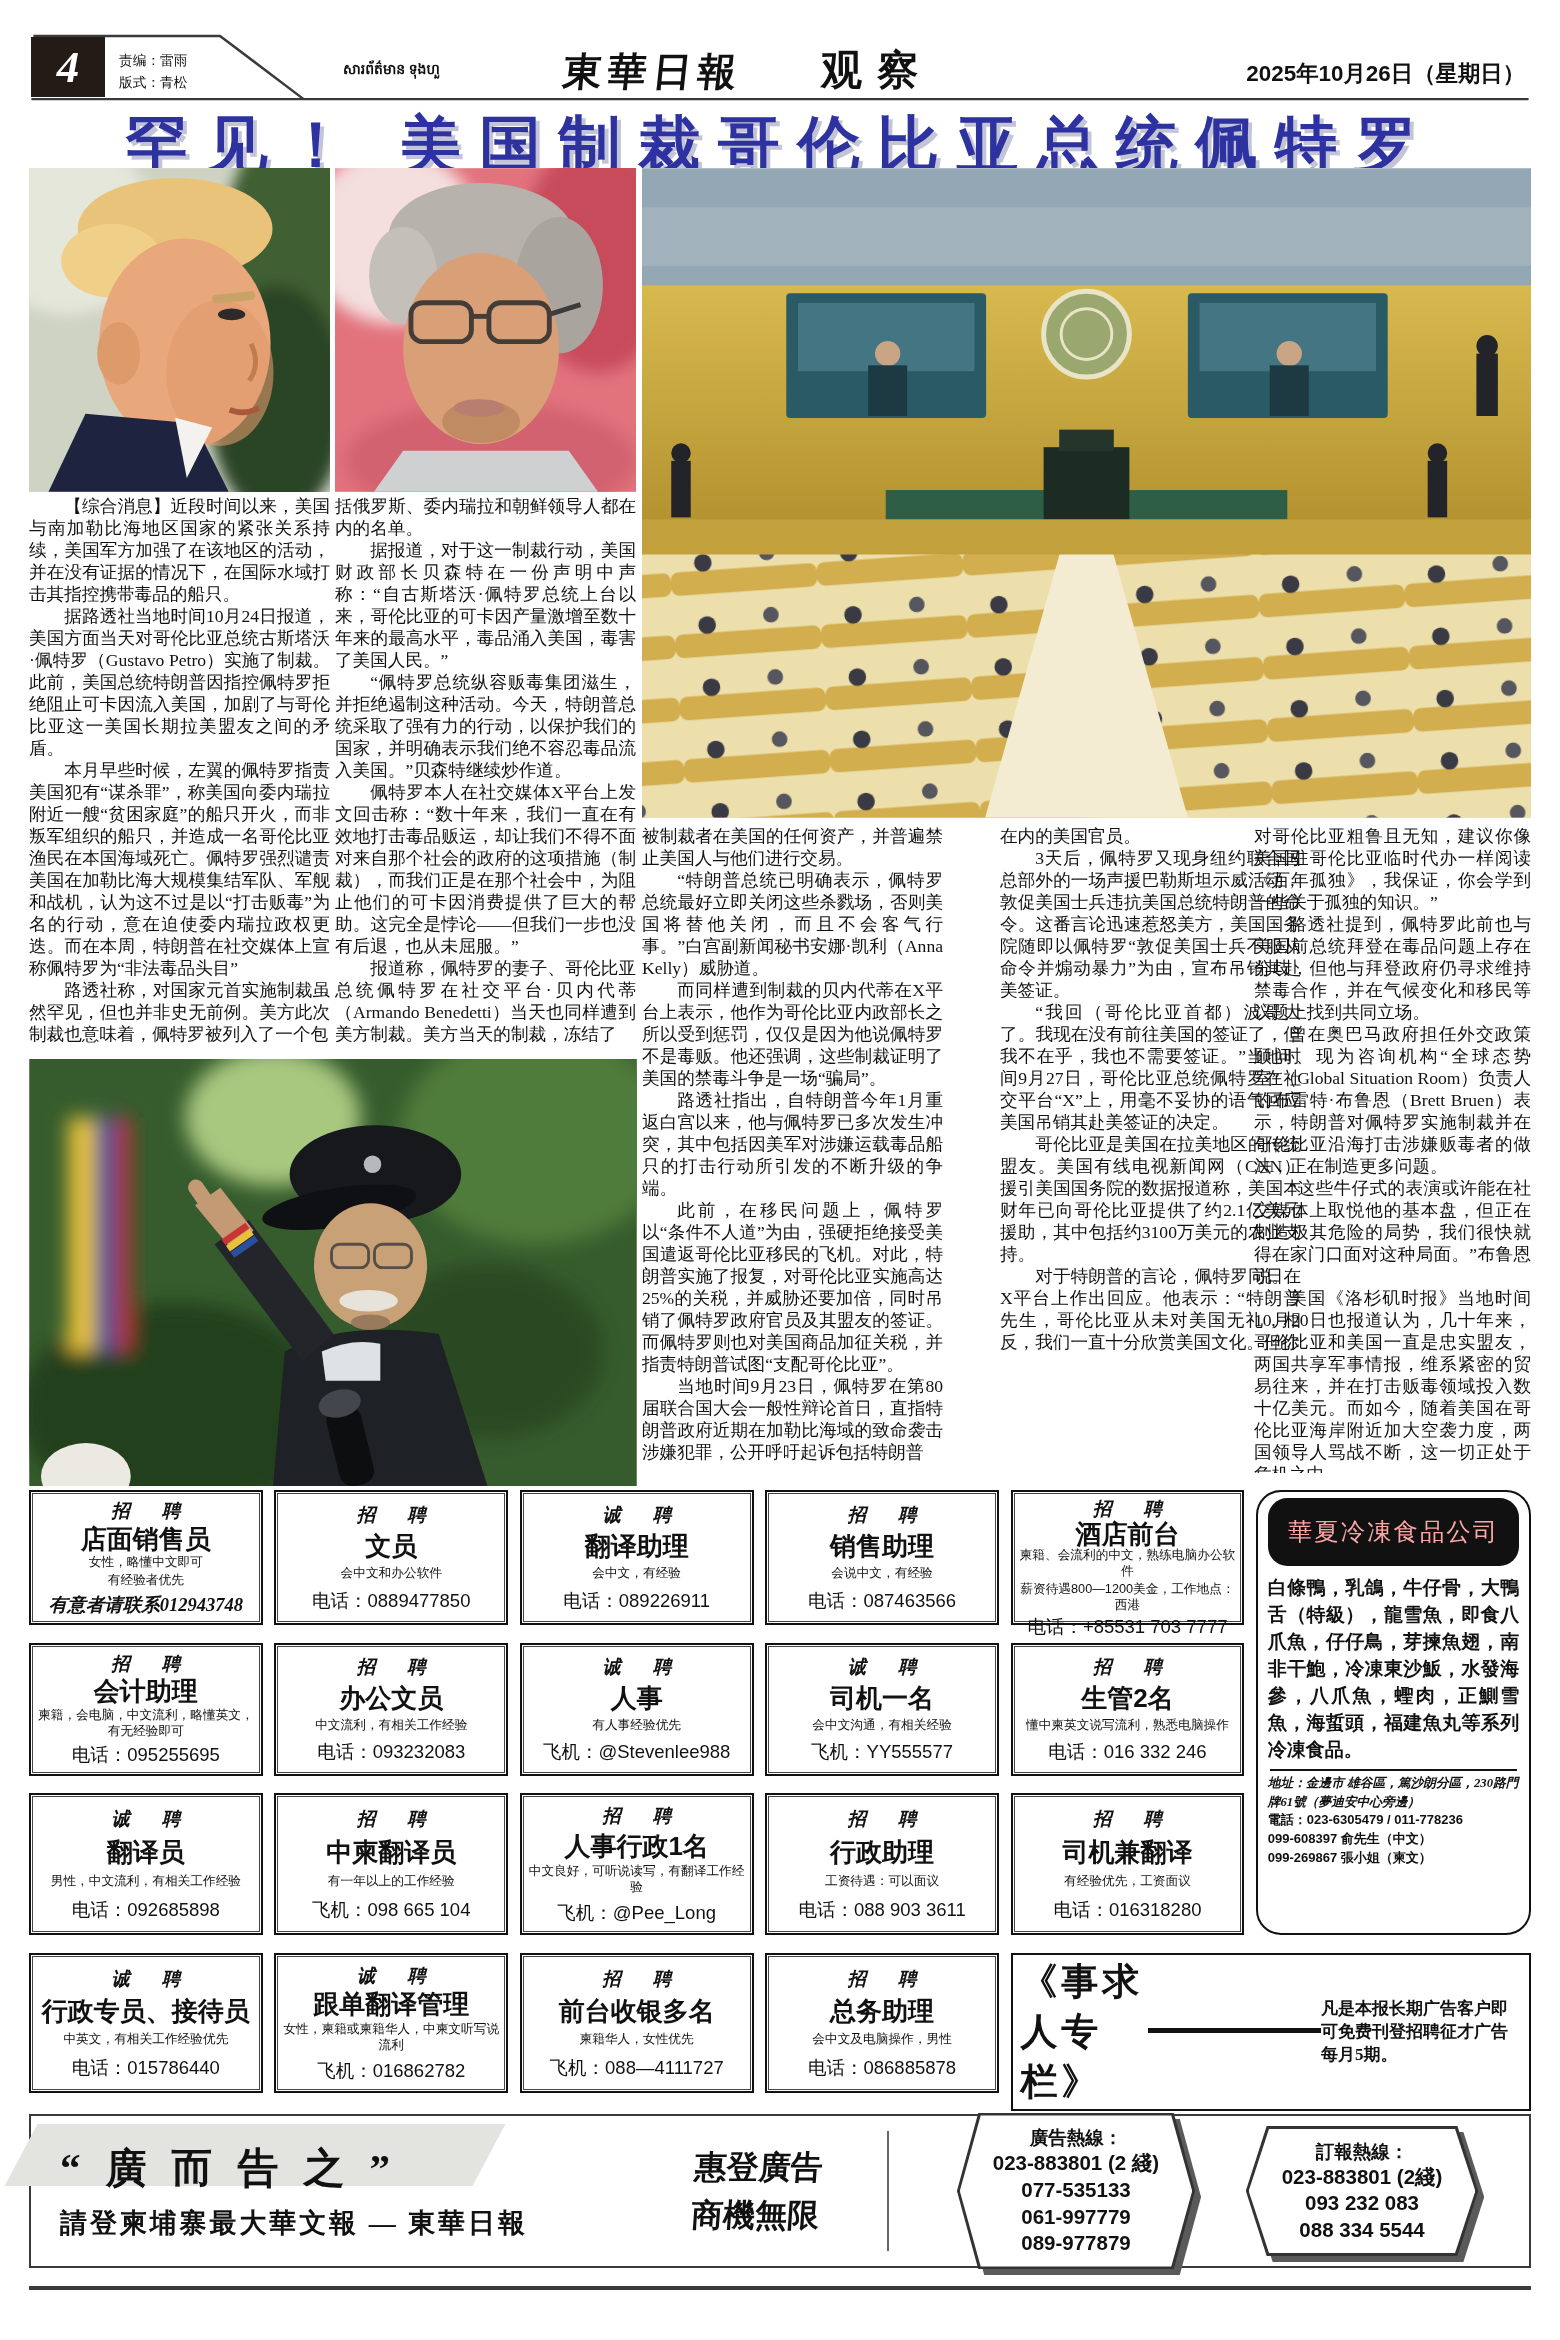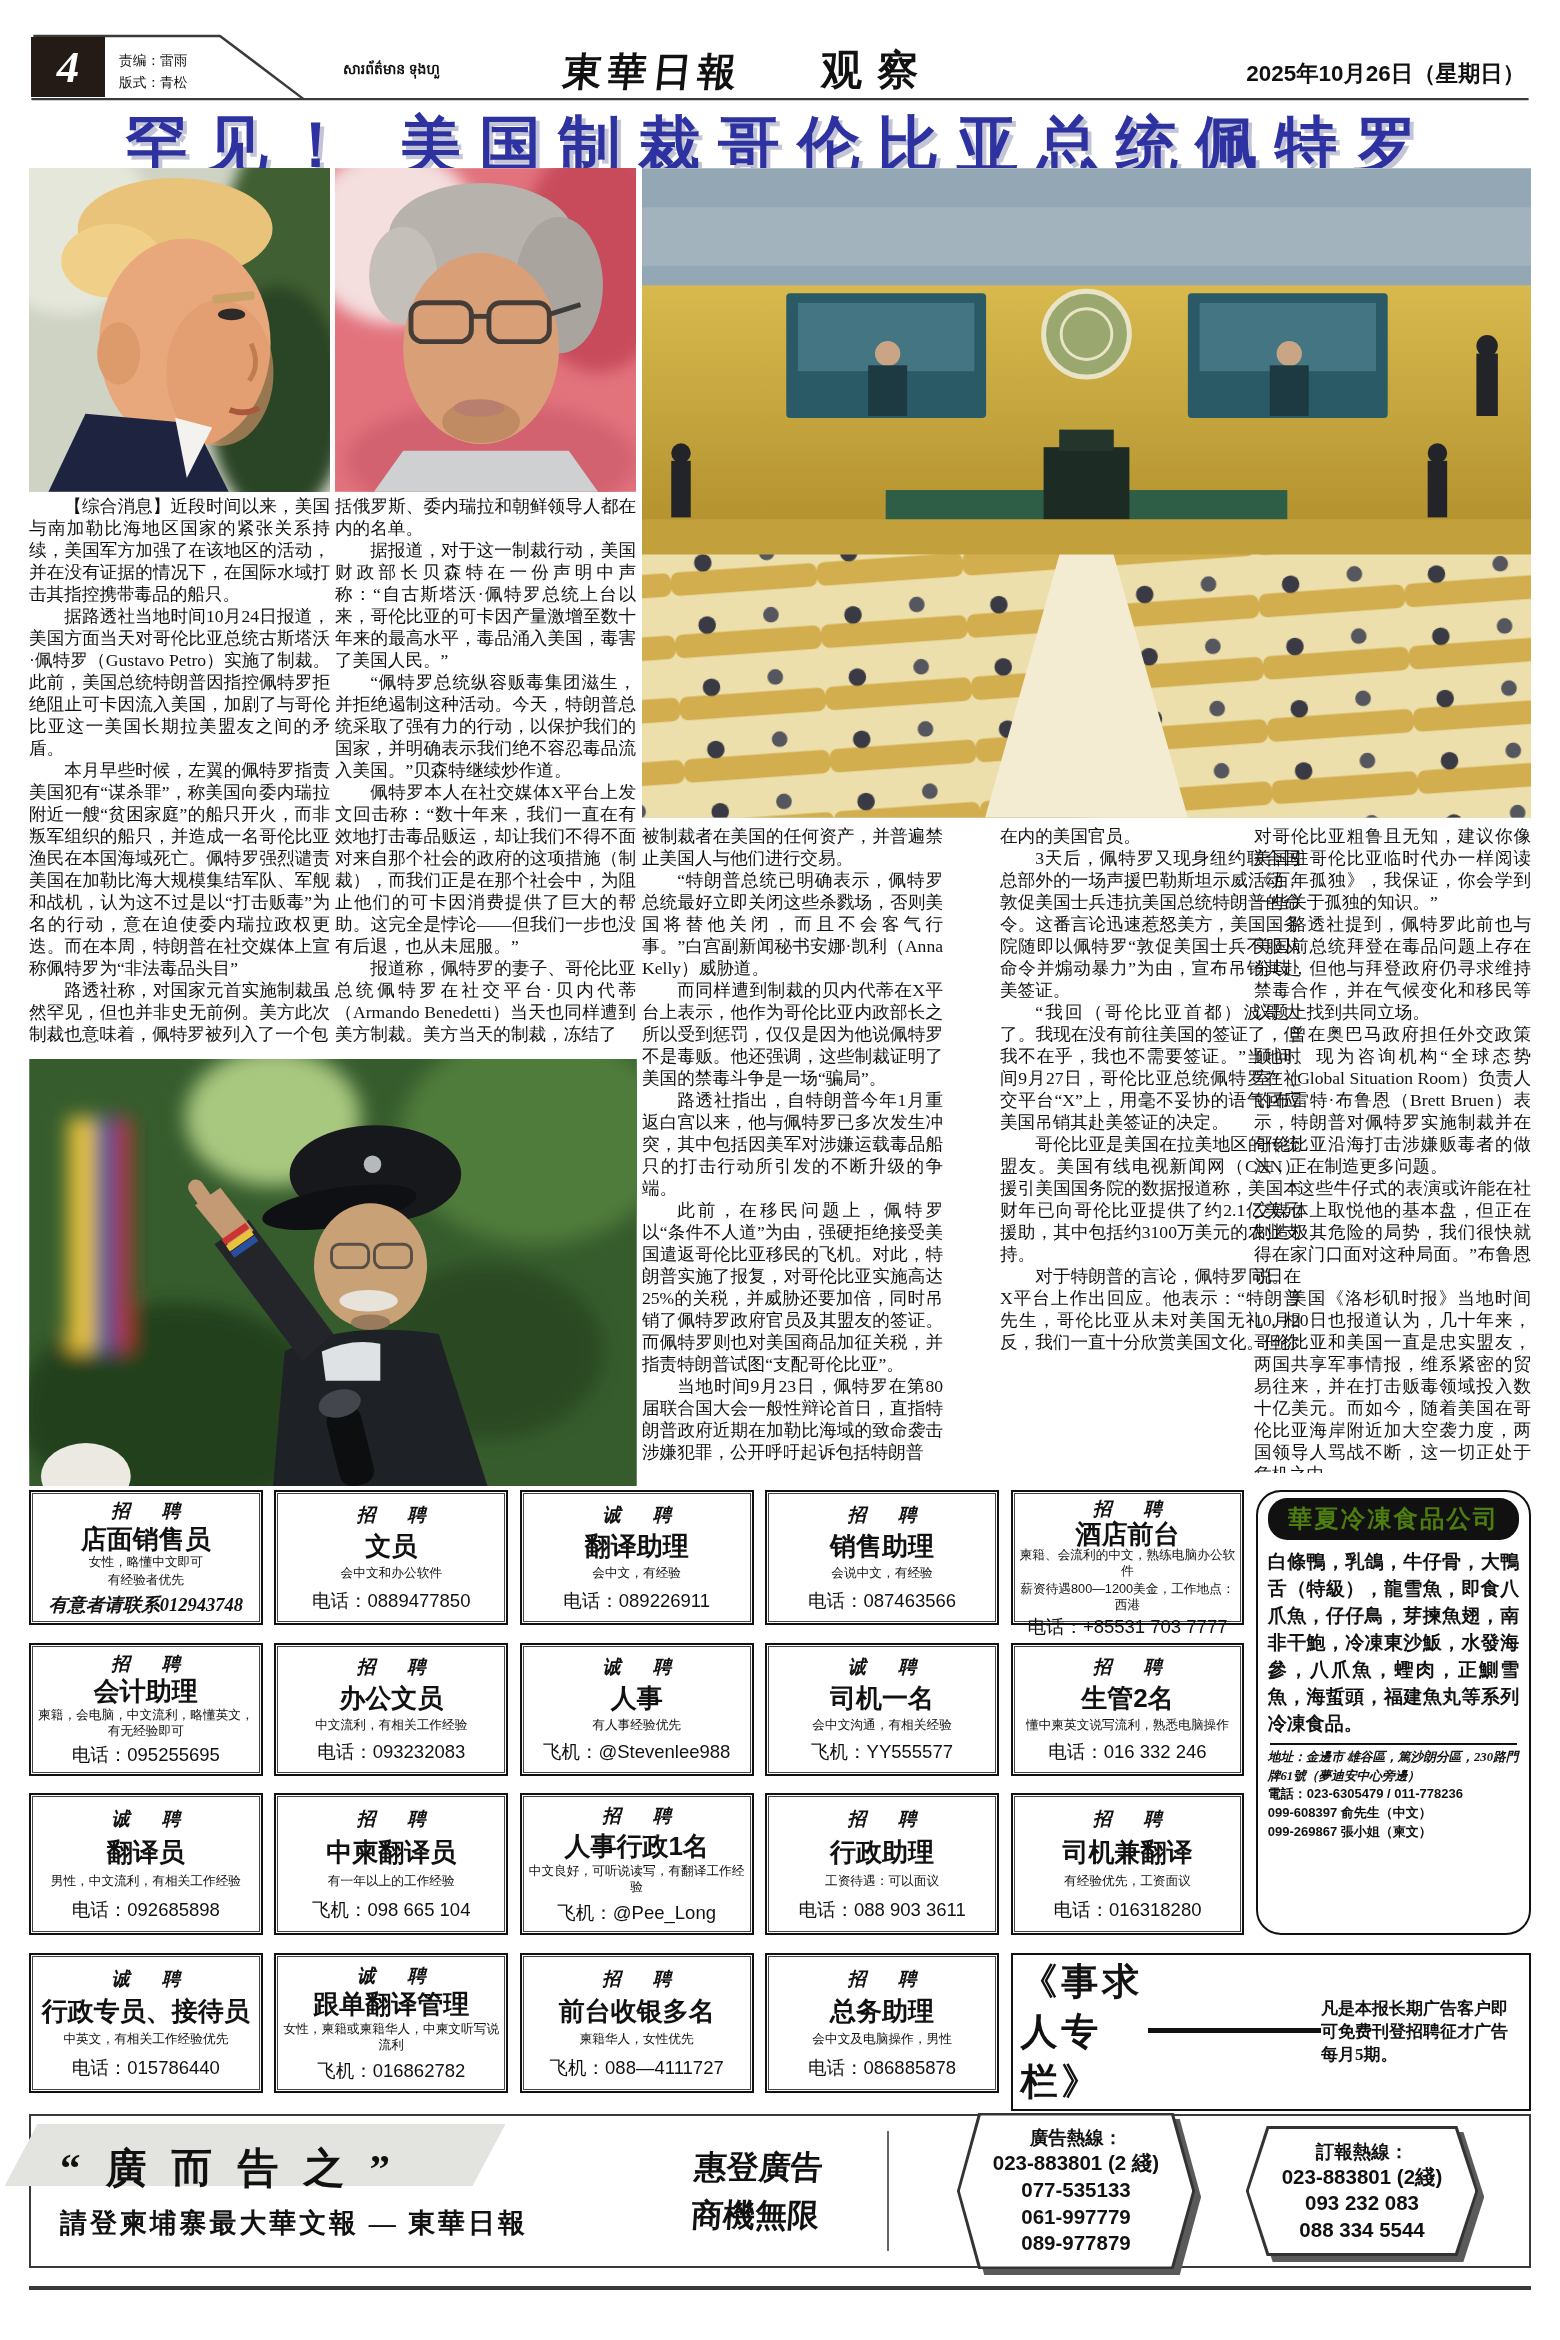--- a/index.html
+++ b/index.html
@@ -50,22 +50,22 @@
   .ad-header{font:italic bold 18.5px "Liberation Serif",serif;letter-spacing:13.7px;text-indent:13.7px;}
   .ad-title{font-weight:bold;font-size:26px;line-height:1.05;
     font-family:"Liberation Sans","DejaVu Sans",sans-serif;}
   .ad-lines{display:flex;flex-direction:column;gap:2px;}
   .ad-line{font-size:12.7px;line-height:1.25;font-family:"Liberation Sans","DejaVu Sans",sans-serif;}
   .ad-contact{font-size:18.5px;font-family:"Liberation Sans","DejaVu Sans",sans-serif;}
   .ad-contact.emph{font:italic bold 18.5px "Liberation Serif",serif;}
   
   .huaxia{grid-area:1/6/4/7;border:2.9px solid #111;border-radius:25px;padding:5.9px 9.8px 3.9px;
     background:#fff;display:flex;flex-direction:column;}
-  .huaxia-name{background:#111;color:#4d7c0f;border-radius:19.5px;text-align:center;
-    font-size:24.4px;font-weight:bold;padding:5px 0;letter-spacing:2px;}
+  .huaxia-name{background:#111;color:#fca5a5;border-radius:19.5px;text-align:center;
+    font-size:24.4px;font-weight:normal;padding:18px 0;letter-spacing:2px;}
   .huaxia-items{font-weight:bold;font-size:19px;line-height:27px;margin-top:7.8px;text-align:justify;}
   .huaxia-divider{border-top:2px solid #111;margin:5.9px 2px 3.9px;}
   .huaxia-address{font:italic bold 12.7px "Liberation Serif",serif;line-height:1.45;}
   .huaxia-phone{font-weight:bold;font-size:13px;line-height:1.45;
     font-family:"Liberation Sans","DejaVu Sans",sans-serif;}
   
   .jobcol{grid-area:4/5/5/7;display:flex;flex-direction:column;gap:7.8px;}
   .jobcol-main{border:2.9px solid #111;flex:1;display:flex;flex-direction:row;
     align-items:center;padding:2px 7.8px;}
   .jobcol-title{font-size:37px;font-weight:bold;letter-spacing:3.9px;}

